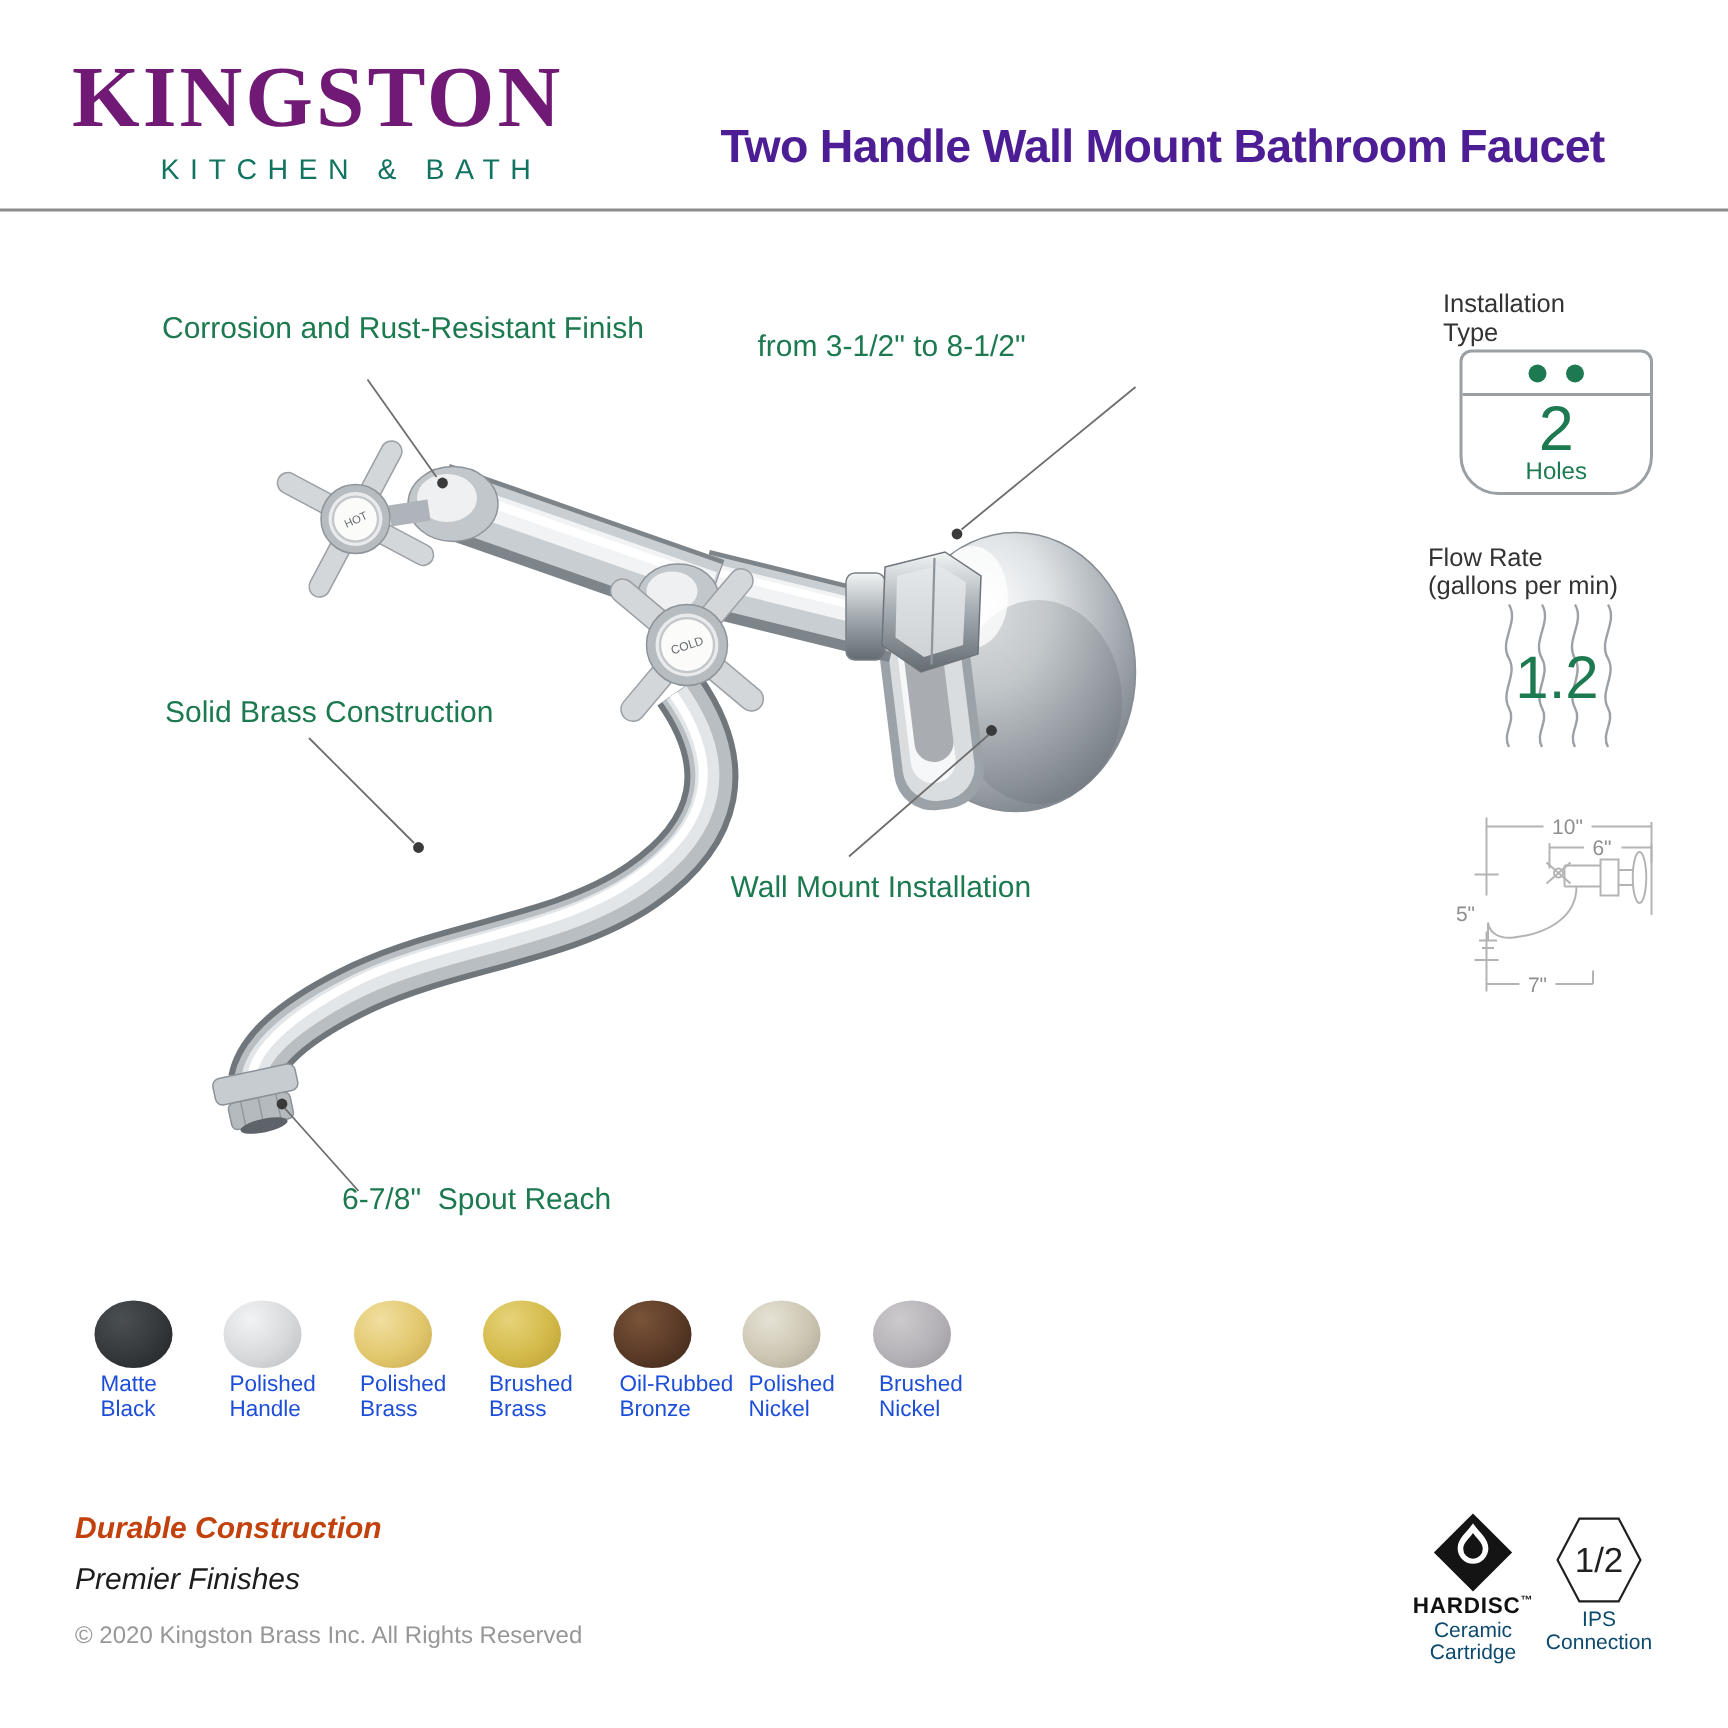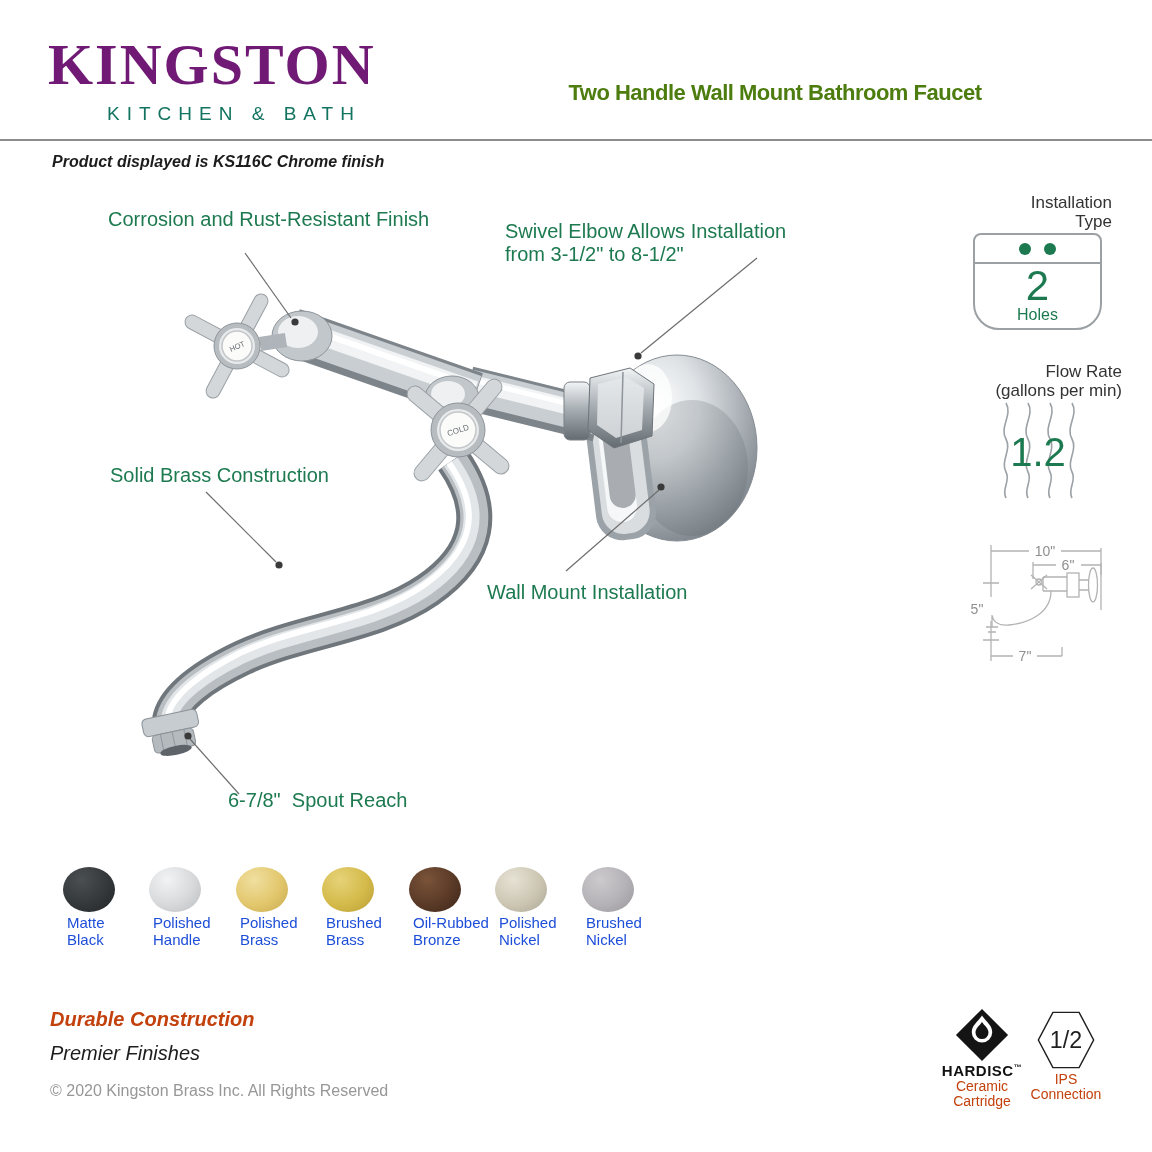--- a/index.html
+++ b/index.html
@@ -11,65 +11,63 @@
     --muted:#979797;
   }
   *{margin:0;padding:0;box-sizing:border-box;}
   body{background:#fff;font-family:"Liberation Sans",sans-serif;}
   .canvas{position:relative;width:1152px;height:1152px;background:#ffffff;overflow:hidden;}
   .abs{position:absolute;}
 
   
   .brand-word{font-family:"Liberation Serif",serif;font-weight:700;font-size:58px;color:#701a75;letter-spacing:2px;line-height:1;}
   .brand-sub{font-size:19px;letter-spacing:7px;color:var(--teal);font-weight:500;margin-top:9px;text-align:center;width:100%;}
-  .page-title{font-size:22px;font-weight:700;color:#4d7c0f;letter-spacing:-0.5px;text-align:center;}
+  .page-title{font-size:31px;font-weight:700;color:#4c1d95;letter-spacing:-0.5px;text-align:center;}
   .rule{position:absolute;left:0;top:139px;width:1152px;height:2px;background:#8c8c8c;}
   .note{font-style:italic;font-weight:600;font-size:16px;color:#1c1c1c;}
 
   
   .green-label{color:var(--green);font-size:20px;line-height:23px;white-space:pre;}
 
   
-  .col-head{font-size:17px;line-height:19px;color:#333;text-align:right;}
+  .col-head{font-size:17px;line-height:19px;color:#333;text-align:left;}
   .sink-icon{width:129px;height:97px;border:2px solid #9aa0a4;border-radius:8px 8px 26px 26px;background:#fff;}
   .sink-band{height:29px;border-bottom:2px solid #9aa0a4;display:flex;align-items:center;justify-content:center;gap:13px;}
   .hole-dot{width:12px;height:12px;border-radius:50%;background:var(--green);}
   .holes-num{font-size:42px;line-height:40px;color:var(--green);text-align:center;margin-top:2px;}
   .holes-word{font-size:16px;color:var(--green);text-align:center;}
   .flow-value{font-size:40px;color:var(--green);text-align:center;}
 
   
   .swatch{position:absolute;width:52px;height:45px;border-radius:50%;}
   .swatch-label{position:absolute;font-size:15px;line-height:17px;color:#1d4ed8;}
 
   
   .foot1{font-size:20px;font-style:italic;font-weight:700;color:#c2410c;}
   .foot2{font-size:20px;font-style:italic;font-weight:500;color:#1d1d1d;}
   .copyright{font-size:16px;color:var(--muted);}
   .cert-name{font-size:15px;font-weight:700;color:#111;text-align:center;letter-spacing:0.5px;}
   .cert-name sup{font-size:8px;}
-  .cert-label{font-size:14px;line-height:15px;color:#c2410c;text-align:center;}
+  .cert-label{font-size:14px;line-height:15px;color:#0c4a6e;text-align:center;}
   svg text{font-family:"Liberation Sans",sans-serif;}
 </style>
 </head>
 <body>
 
 <div class="canvas">
 
   <div class="abs" style="left:48px;top:36px;width:372px;">
     <div class="brand-word">KINGSTON</div>
     <div class="brand-sub">KITCHEN &amp; BATH</div>
   </div>
   <div class="abs page-title" style="left:440px;top:80px;width:670px;">Two Handle Wall Mount Bathroom Faucet</div>
   <div class="rule"></div>
-  <div class="abs note" style="left:52px;top:153px;">Product displayed is KS116C Chrome finish</div>
 
   <div class="abs green-label" style="left:108px;top:208px;">Corrosion and Rust-Resistant Finish</div>
   <div class="abs" style="left:505px;top:220px;">
-    <div class="green-label">Swivel Elbow Allows Installation</div>
     <div class="green-label">from 3-1/2" to 8-1/2"</div>
   </div>
   <div class="abs green-label" style="left:110px;top:464px;">Solid Brass Construction</div>
   <div class="abs green-label" style="left:487px;top:581px;">Wall Mount Installation</div>
   <div class="abs green-label" style="left:228px;top:789px;">6-7/8"  Spout Reach</div>
 
   <svg class="abs" style="left:120px;top:270px;" width="690" height="530" viewBox="0 0 690 530">
     <defs>
       <radialGradient id="escu" cx="36%" cy="28%" r="80%">
         <stop offset="0" stop-color="#ffffff"></stop>

